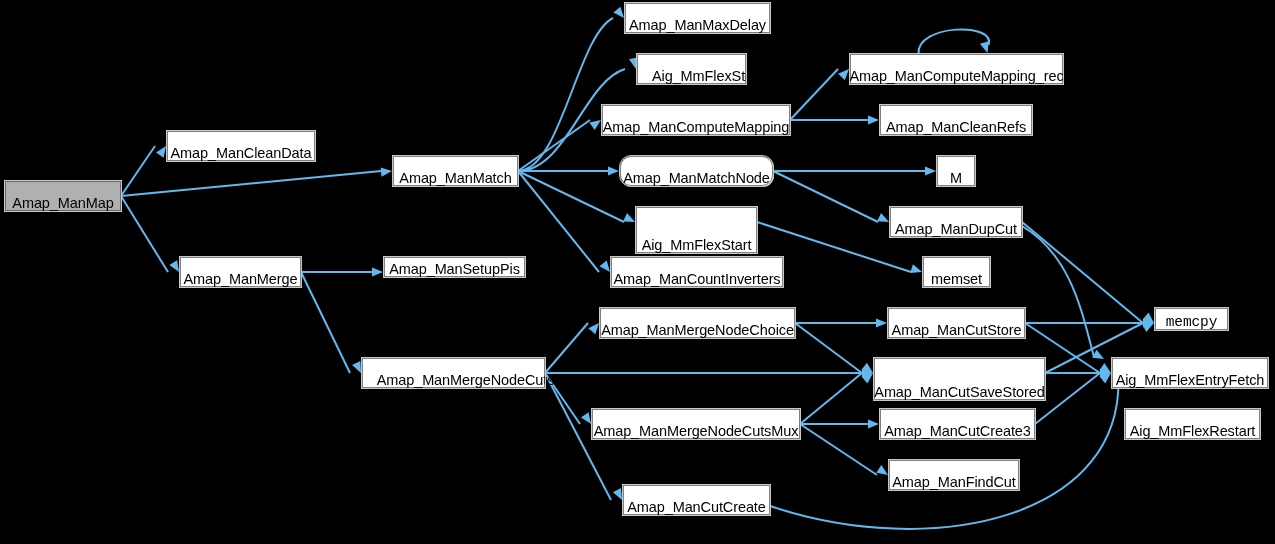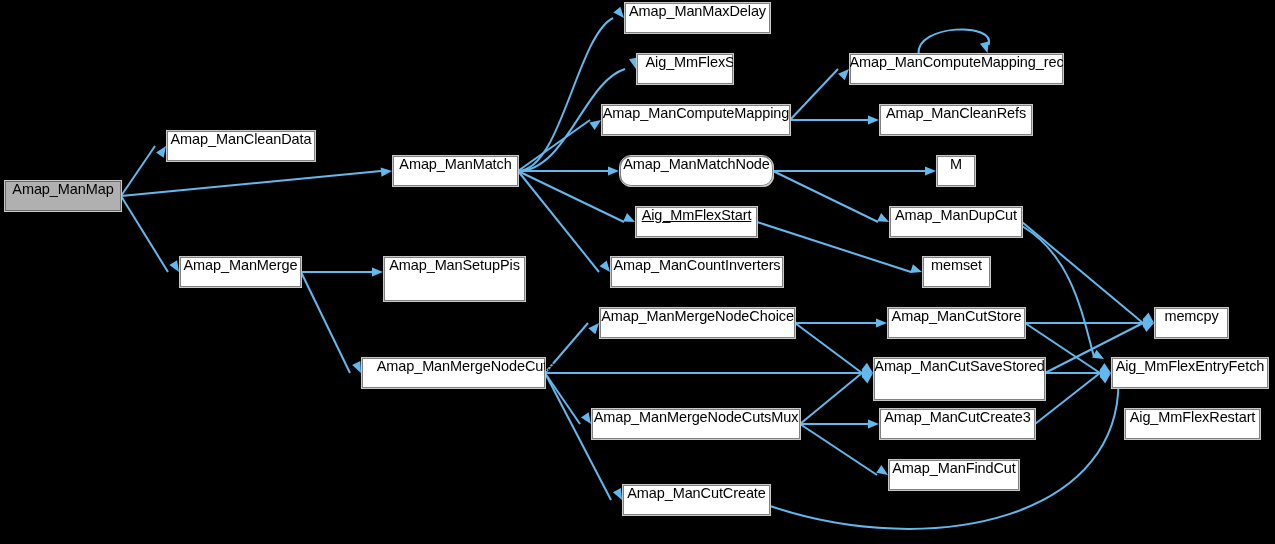--- a/index.html
+++ b/index.html
@@ -25,21 +25,21 @@
   .gnode {
     position: absolute;
     box-sizing: border-box;
     background: #ffffff;
     border: 1px solid #808080;
     outline: 1px solid #c8c8c8;
     color: #000000;
     font-size: 14.5px;
     line-height: 1;
     display: flex;
-    align-items: flex-start;
+    align-items: flex-end;
     justify-content: center;
     white-space: nowrap;
     letter-spacing: -0.1px;
     z-index: 5;
     box-shadow: 1px 1px 0 0 #d0d0d0;
   }
   .gnode.highlight {
     background: #b0b0b0;
     border: 1px solid #6a6a6a;
   }
@@ -126,36 +126,36 @@
       </div>
       <div class="gnode" style="left: 167px; top: 131px; width: 148px; height: 30px;">
         <span>Amap_ManCleanData</span>
       </div>
       <div class="gnode" style="left: 393px; top: 156px; width: 125px; height: 30px;">
         <span>Amap_ManMatch</span>
       </div>
       <div class="gnode" style="left: 180px; top: 257px; width: 121px; height: 30px;">
         <span>Amap_ManMerge</span>
       </div>
-      <div class="gnode" style="left: 384px; top: 257px; width: 141px; height: 44px;">
+      <div class="gnode" style="left: 384px; top: 257px; width: 141px; height: 20px;">
         <span>Amap_ManSetupPis</span>
       </div>
       <div class="gnode" style="left: 625px; top: 3px; width: 145px; height: 30px;">
         <span>Amap_ManMaxDelay</span>
       </div>
-      <div class="gnode" style="left: 637px; top: 54px; width: 96px; height: 30px; padding-left: 30px;">
+      <div class="gnode" style="left: 637px; top: 54px; width: 109px; height: 30px; padding-left: 30px;">
         <span>Aig_MmFlexStop</span>
       </div>
       <div class="gnode" style="left: 602px; top: 105px; width: 188px; height: 30px;">
         <span>Amap_ManComputeMapping</span>
       </div>
       <div class="gnode" style="left: 620px; top: 156px; width: 153px; height: 30px; border-radius: 11px;">
         <span>Amap_ManMatchNode</span>
       </div>
-      <div class="gnode" style="left: 636px; top: 207px; width: 121px; height: 30px; text-decoration: underline;">
+      <div class="gnode" style="left: 636px; top: 207px; width: 121px; height: 46px;">
         <span>Aig_MmFlexStart</span>
       </div>
       <div class="gnode" style="left: 611px; top: 257px; width: 172px; height: 30px;">
         <span>Amap_ManCountInverters</span>
       </div>
       <div class="gnode" style="left: 850px; top: 54px; width: 213px; height: 30px;">
         <span>Amap_ManComputeMapping_rec</span>
       </div>
       <div class="gnode" style="left: 880px; top: 105px; width: 152px; height: 30px;">
         <span>Amap_ManCleanRefs</span>
@@ -186,21 +186,21 @@
       </div>
       <div class="gnode" style="left: 874px; top: 358px; width: 171px; height: 42px;">
         <span>Amap_ManCutSaveStored</span>
       </div>
       <div class="gnode" style="left: 880px; top: 409px; width: 155px; height: 30px;">
         <span>Amap_ManCutCreate3</span>
       </div>
       <div class="gnode" style="left: 889px; top: 460px; width: 130px; height: 30px;">
         <span>Amap_ManFindCut</span>
       </div>
-      <div class="gnode" style="left: 1155px; top: 308px; width: 73px; height: 30px;">
+      <div class="gnode" style="left: 1155px; top: 308px; width: 73px; height: 22px; font-family: Liberation Mono, monospace;">
         <span>memcpy</span>
       </div>
       <div class="gnode" style="left: 1112px; top: 358px; width: 156px; height: 30px;">
         <span>Aig_MmFlexEntryFetch</span>
       </div>
       <div class="gnode" style="left: 1125px; top: 409px; width: 135px; height: 30px;">
         <span>Aig_MmFlexRestart</span>
       </div>
     </div>
 </div>

